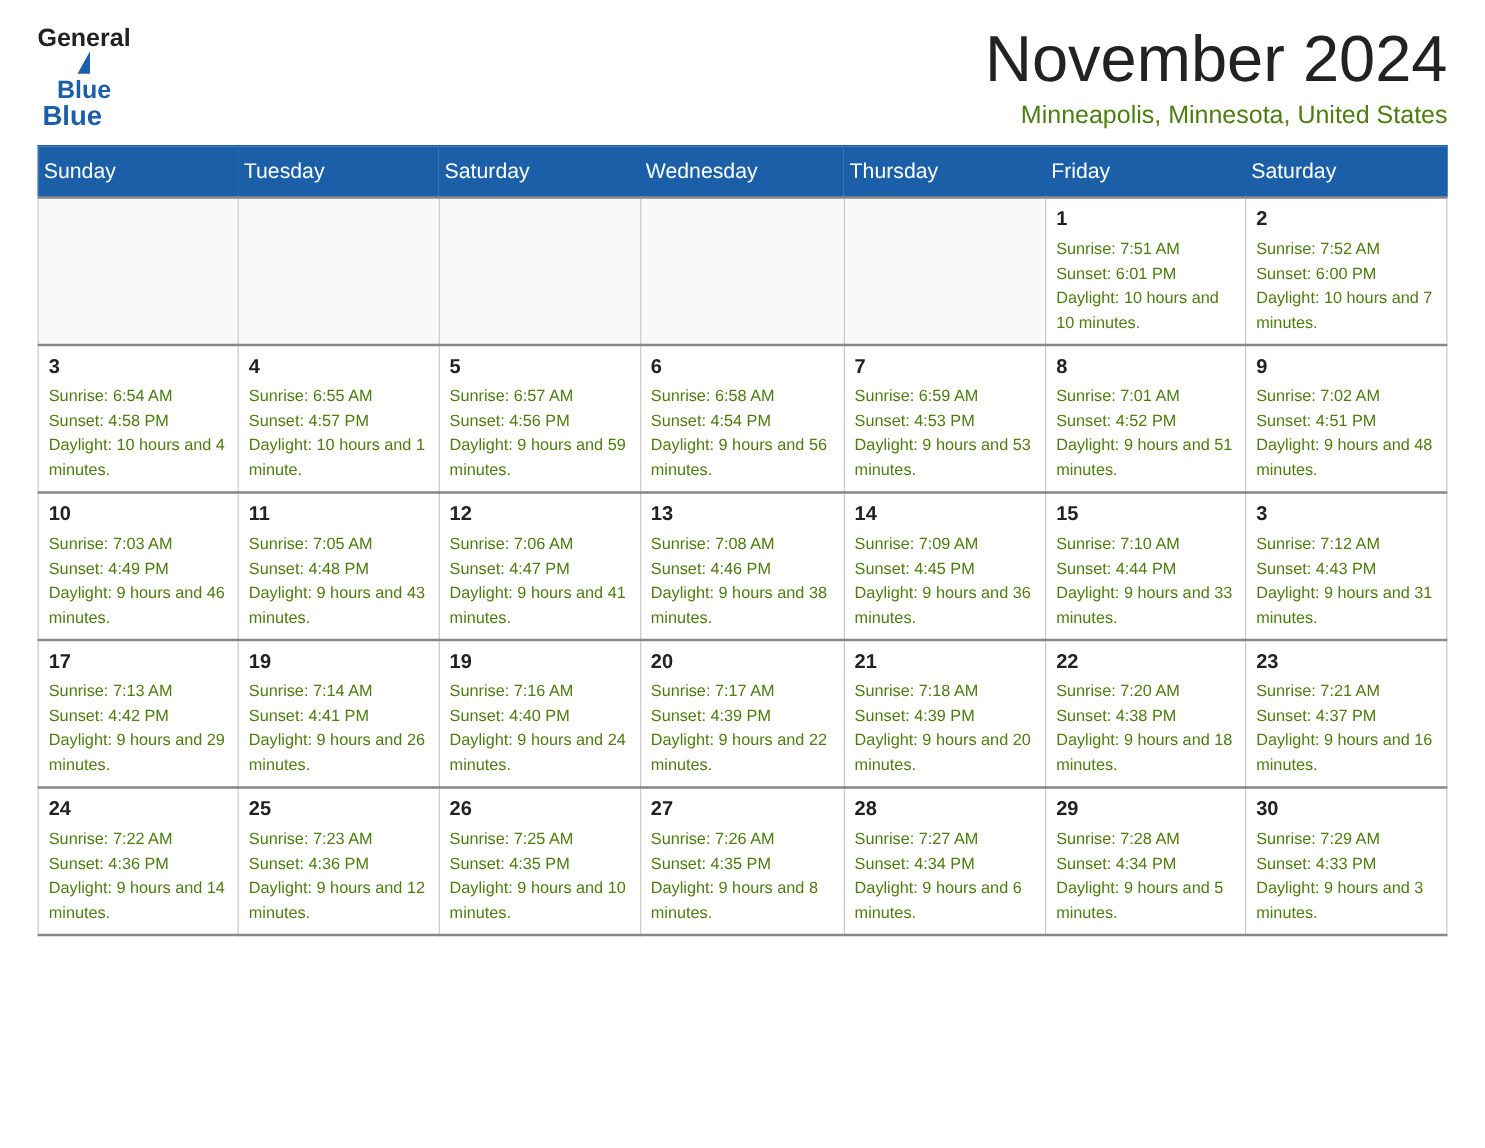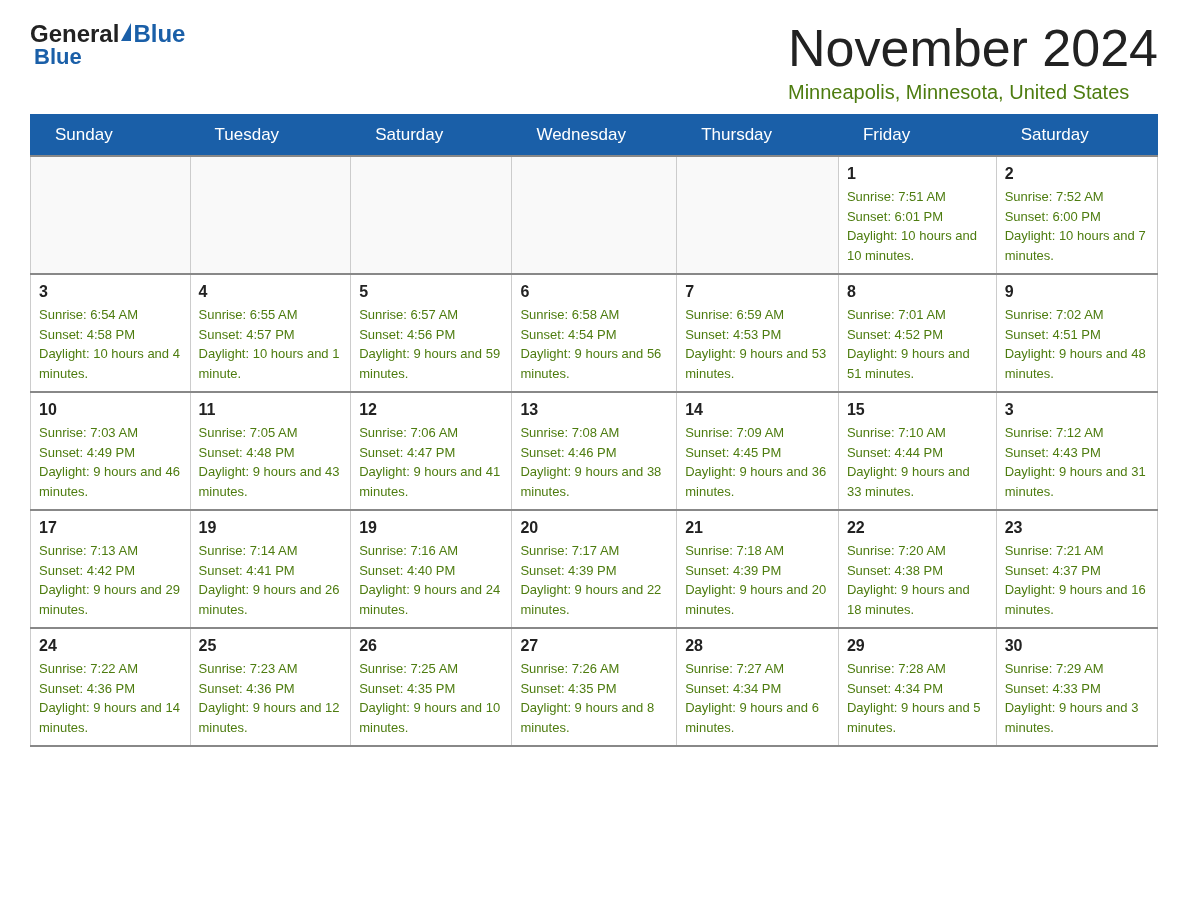--- a/index.html
+++ b/index.html
@@ -18,43 +18,45 @@
       margin-bottom: 10px;
     }
     .logo {
       display: flex;
       flex-direction: column;
       align-items: flex-start;
     }
     .logo-text {
       display: flex;
       align-items: center;
-      font-size: 24px;
+      font-size: 20px;
       font-weight: bold;
       color: #222;
+      flex-direction: column;
     }
     .logo-general { color: #222; }
     .logo-triangle {
       width: 0;
       height: 0;
       border-left: 10px solid transparent;
       border-bottom: 18px solid #1a5fa8;
       margin-left: 2px;
       margin-right: 2px;
       position: relative;
       top: -2px;
     }
     .logo-underline {
       font-size: 22px;
       color: #1a5fa8;
       font-weight: bold;
       margin-top: -4px;
       margin-left: 4px;
     }
     .title-area {
+      text-align: right;
     }
     .month-title {
       font-size: 52px;
       font-weight: 300;
       color: #222;
       line-height: 1.1;
     }
     .location {
       font-size: 20px;
       color: #4d7c0f;
@@ -63,21 +65,21 @@
     .calendar {
       width: 100%;
       border-collapse: collapse;
       margin-top: 10px;
     }
     .calendar th {
       background: #1a5fa8;
       color: #fff;
       font-size: 17px;
       font-weight: normal;
-      padding: 10px 24px;
+      padding: 10px 4px;
       text-align: left;
       border: 1px solid #1a5fa8;
     }
     .calendar td {
       vertical-align: top;
       border: 1px solid #ccc;
       padding: 8px 8px;
       width: 170px;
       min-height: 110px;
       font-size: 13px;

